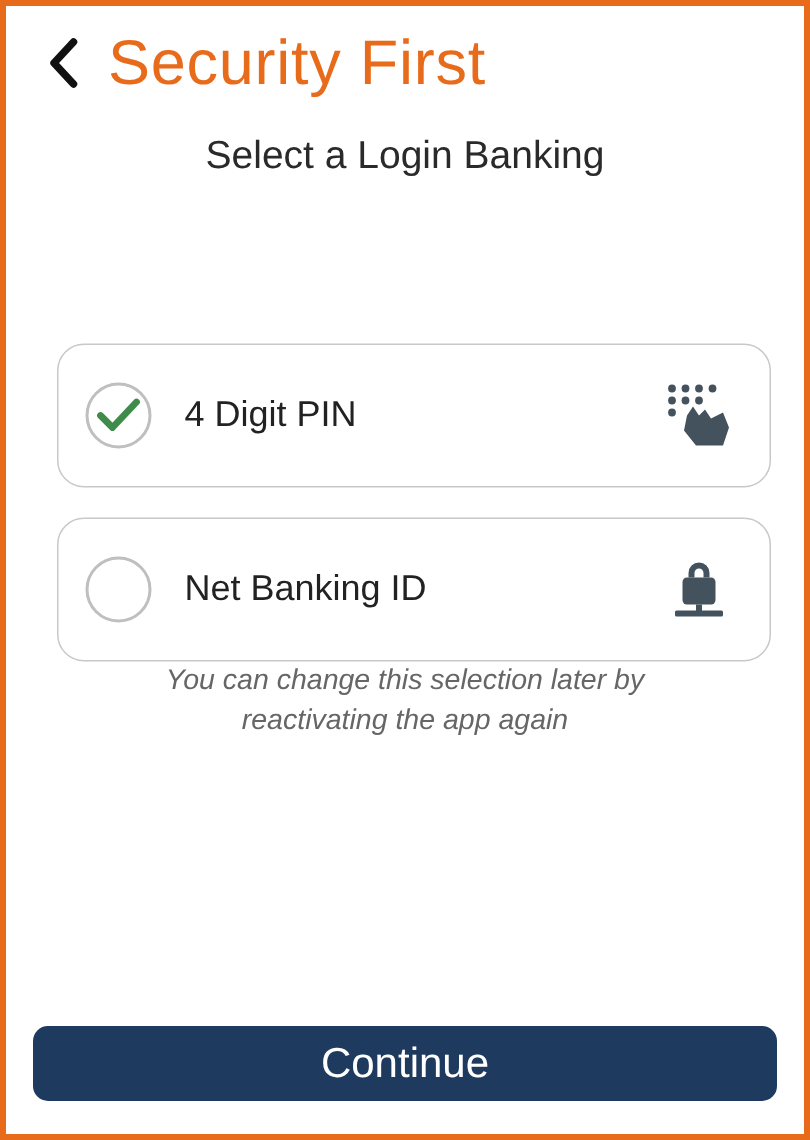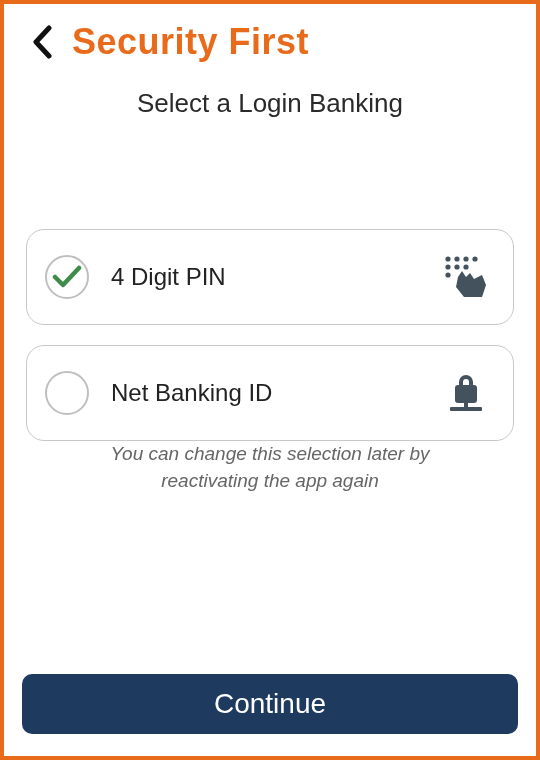--- a/index.html
+++ b/index.html
@@ -14,41 +14,42 @@
   }
   .header {
     display: flex; align-items: center; gap: 10px;
     padding-top: 2px;
   }
   .back-btn {
     width: 40px; height: 48px; display: flex; align-items: center; justify-content: center;
     cursor: pointer;
   }
   .title {
-    font-size: 36px; font-weight: 700; color: #e86b1c; letter-spacing: 0.5px;
+    font-size: 42px; font-weight: 400; color: #e86b1c; letter-spacing: 0.5px;
   }
   .subtitle {
     text-align: center;
     font-size: 26px;
     color: #2a2a2a;
     margin-top: 22px;
   }
   .options {
     margin-top: 110px;
     display: flex; flex-direction: column; gap: 20px;
     padding: 0 4px;
   }
   .option {
     border: 1px solid #c8c8c8;
     border-radius: 18px;
     height: 96px;
     display: flex; align-items: center;
     padding: 0 22px 0 18px;
     cursor: pointer;
     background: #fff;
+    margin-left: 12px;
   }
   .radio {
     width: 44px; height: 44px; border: 2px solid #bfbfbf; border-radius: 50%;
     display: flex; align-items: center; justify-content: center;
     flex-shrink: 0;
   }
   .option-label {
     margin-left: 22px; font-size: 24px; color: #222; flex: 1;
   }
   .option-icon { width: 50px; height: 50px; display:flex; align-items:center; justify-content:center; flex-shrink:0; }
@@ -58,21 +59,21 @@
     color: #666;
     font-size: 19px;
     line-height: 1.4;
     padding: 0 40px;
   }
   .continue-btn {
     margin-top: auto;
     background: #1f3a5f;
     color: #fff;
     font-size: 28px;
-    height: 60px;
+    height: 50px;
     border: none;
     border-radius: 10px;
     cursor: pointer;
     font-weight: 500;
   }
 </style>
 </head>
 <body>
 
 <div class="frame">

